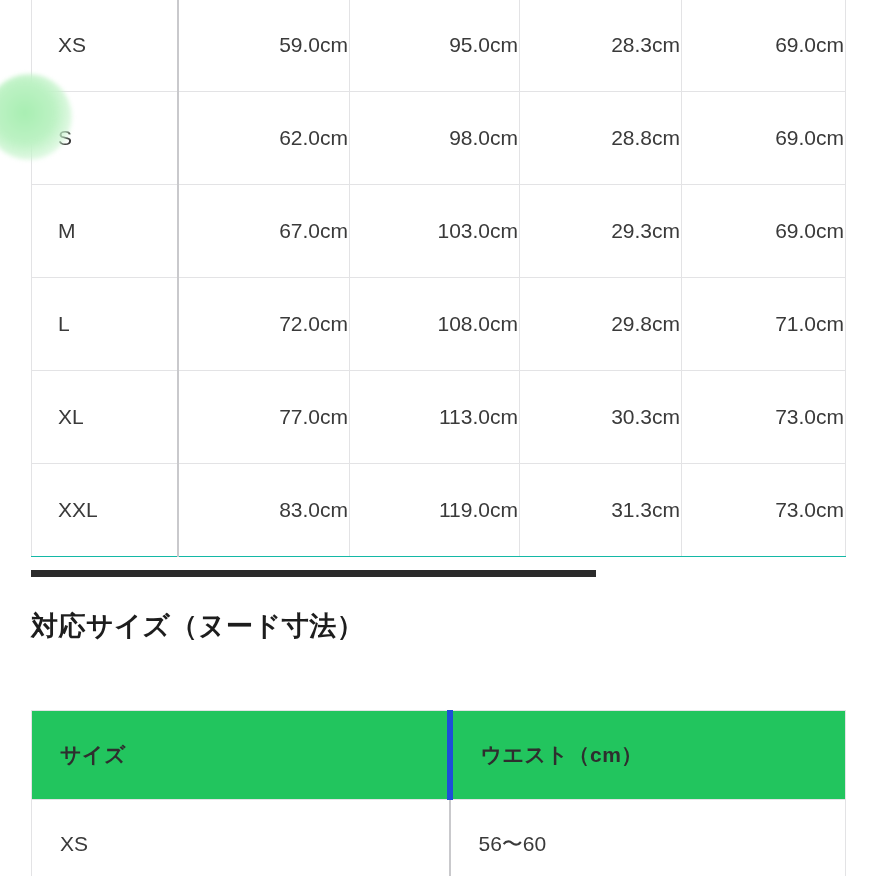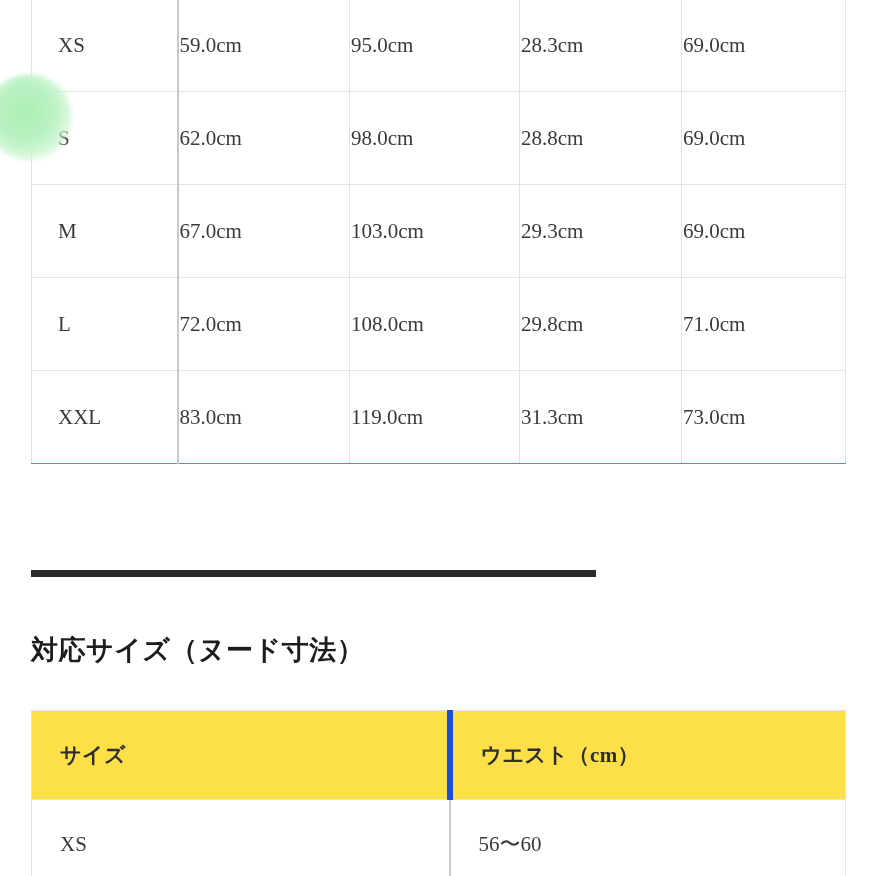--- a/index.html
+++ b/index.html
@@ -14,21 +14,20 @@
     color: #222222;
     overflow: hidden;
     position: relative;
   }
 
   .page {
     position: relative;
     width: 876px;
     height: 702px;
     box-sizing: border-box;
-    font-family: Liberation Serif, serif;
   }
 
   
   .green-blob {
     position: absolute;
     left: -14px;
     top: 74px;
     width: 86px;
     height: 86px;
     border-radius: 50%;
@@ -46,21 +45,21 @@
     width: 814px;
     border-collapse: collapse;
     table-layout: fixed;
   }
   .size-table td {
     height: 90px;
     border: 1px solid #e3e3e5;
     border-top: none;
     font-size: 21px;
     color: #3a3a3a;
-    text-align: left;
+    text-align: right;
     vertical-align: middle;
     background: #ffffff;
     font-weight: 400;
   }
   .size-table td.label {
     text-align: left;
     padding-left: 26px;
     width: 146px;
     border-right: 2px solid #c9c9cc;
   }
@@ -84,39 +83,39 @@
     top: 570px;
     width: 565px;
     height: 7px;
     background: #2b2b2b;
   }
 
   
   .section-title {
     position: absolute;
     left: 31px;
-    top: 632px;
+    top: 608px;
     font-size: 27px;
     font-weight: 700;
     letter-spacing: 0.5px;
     color: #1d1d1d;
   }
 
   
   .nude-table {
     position: absolute;
     left: 31px;
     top: 710px;
     width: 814px;
     border-collapse: collapse;
     table-layout: fixed;
   }
   .nude-table th {
     height: 86px;
-    background: #fde047;
+    background: #22c55e;
     border: 1px solid #e3e3e5;
     font-size: 21px;
     font-weight: 700;
     color: #2e2e2e;
     text-align: left;
     padding-left: 28px;
     vertical-align: middle;
     letter-spacing: 0.5px;
   }
   .nude-table th.sep {
@@ -176,20 +175,27 @@
         <td>69.0cm</td>
       </tr>
       <tr>
         <td class="label">L</td>
         <td>72.0cm</td>
         <td>108.0cm</td>
         <td>29.8cm</td>
         <td>71.0cm</td>
       </tr>
       <tr>
+        <td class="label">XL</td>
+        <td>77.0cm</td>
+        <td>113.0cm</td>
+        <td>30.3cm</td>
+        <td>73.0cm</td>
+      </tr>
+      <tr>
         <td class="label">XXL</td>
         <td>83.0cm</td>
         <td>119.0cm</td>
         <td>31.3cm</td>
         <td>73.0cm</td>
       </tr>
     </tbody>
   </table>
 
   <div class="divider"></div>

